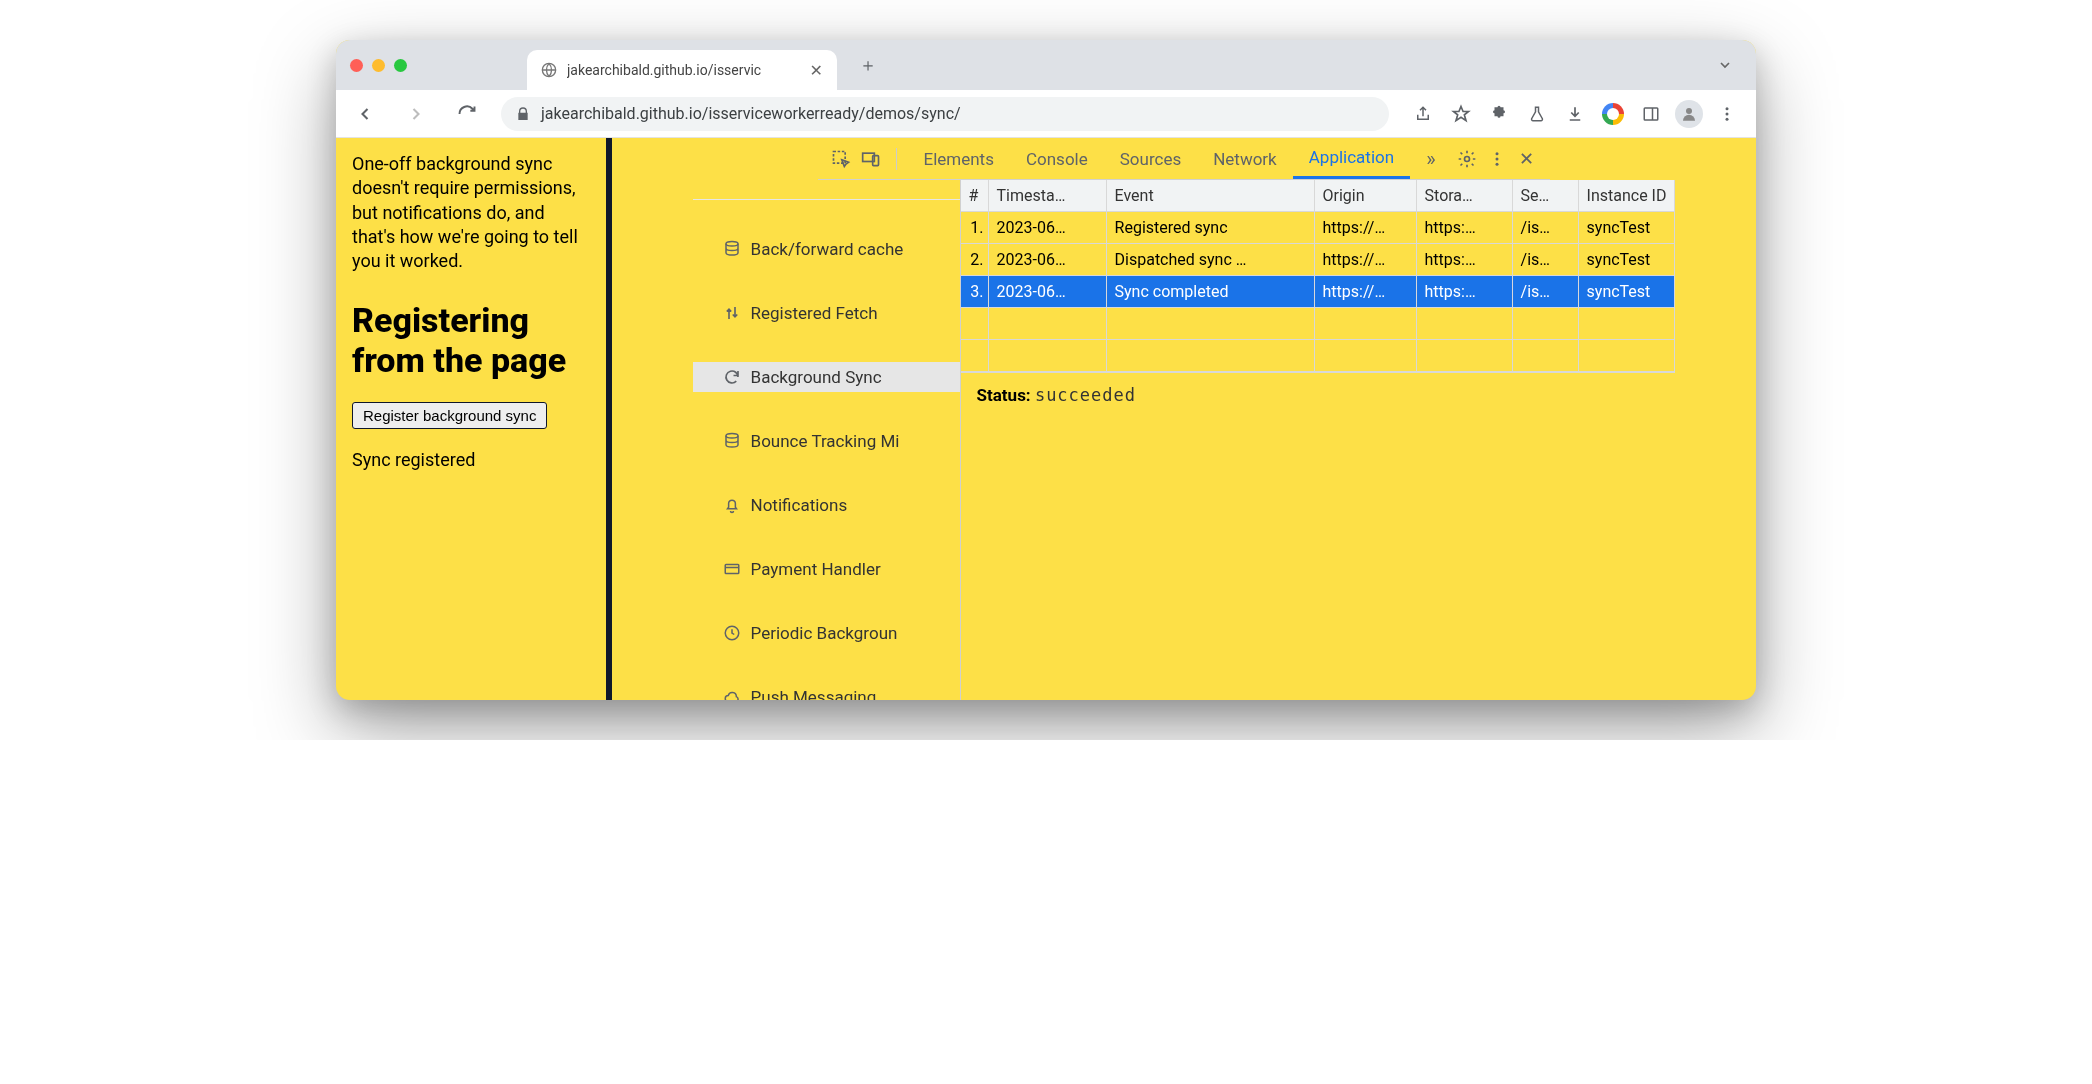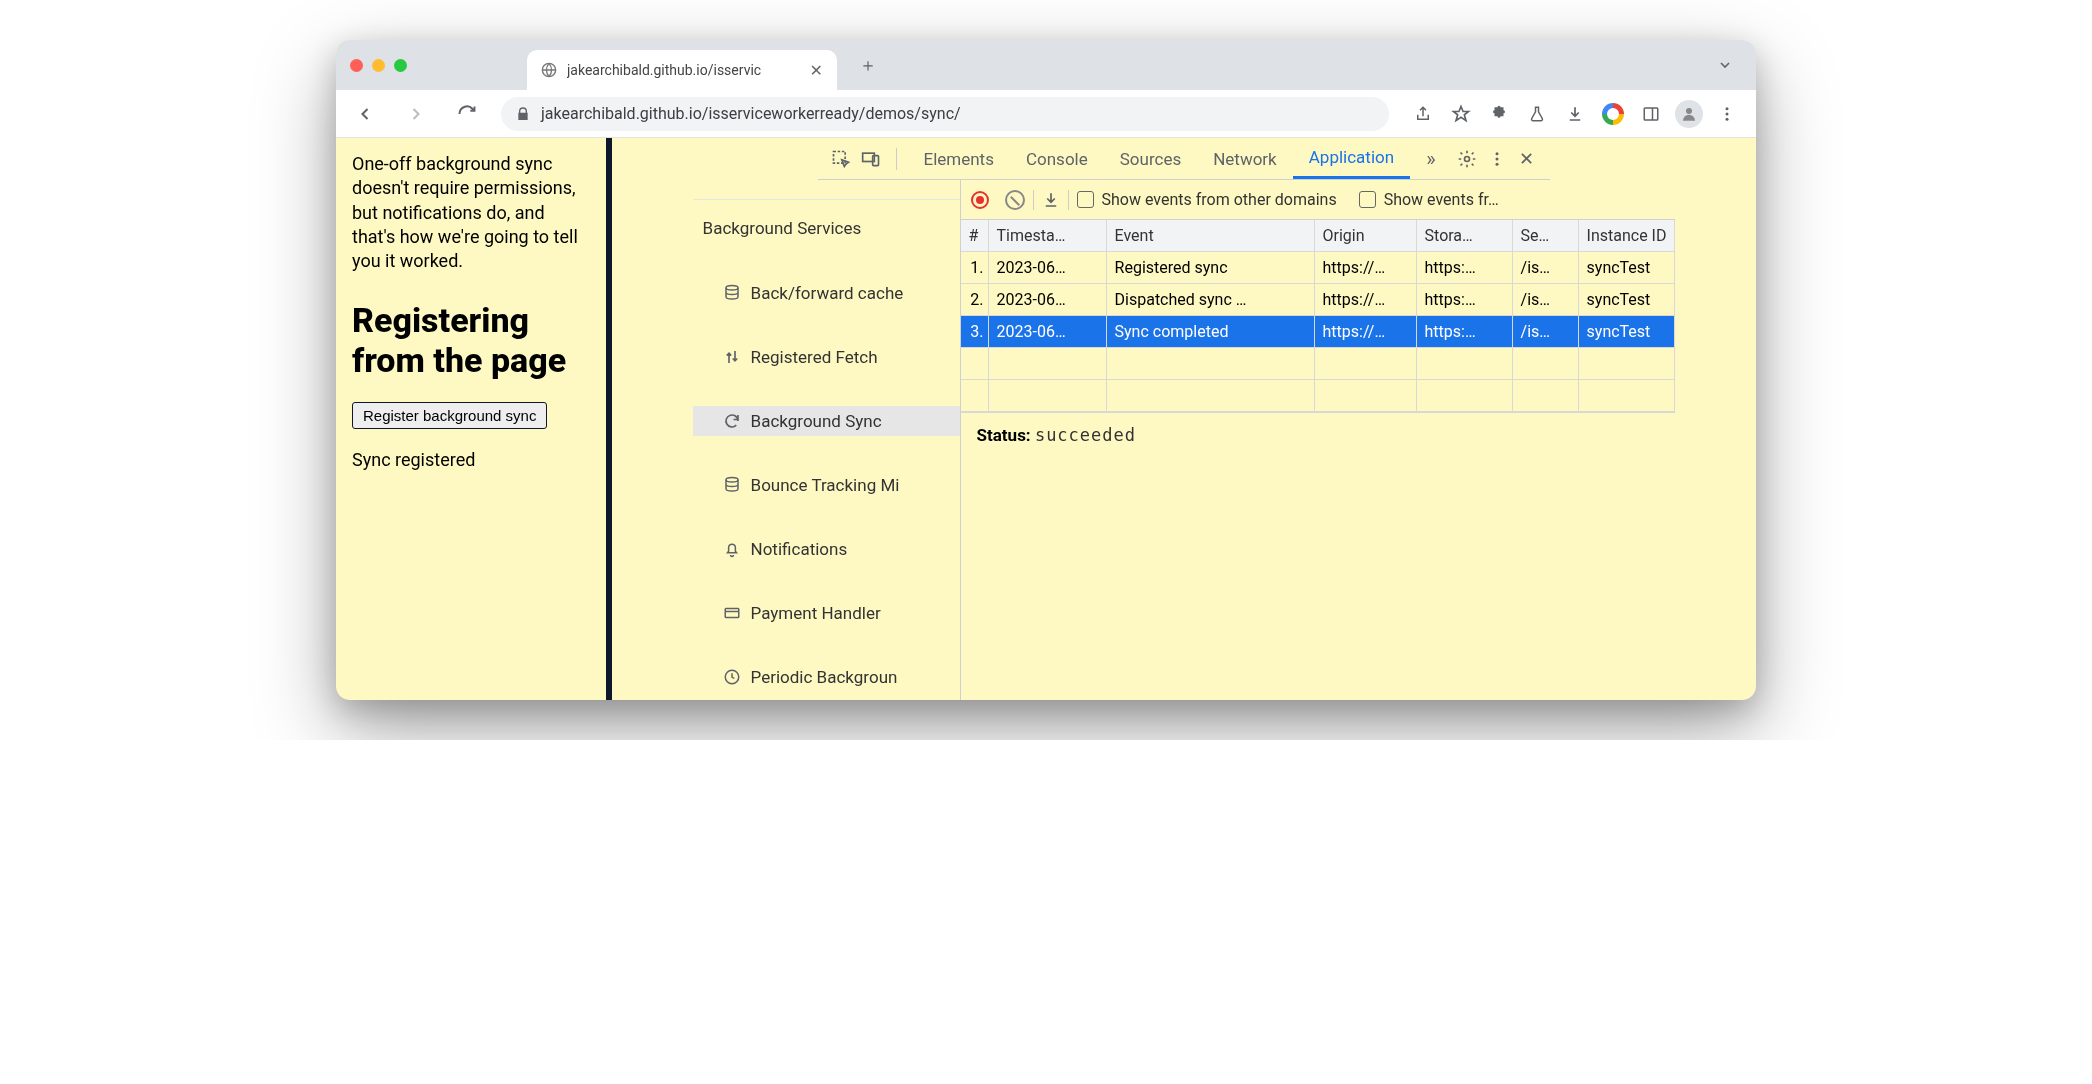--- a/index.html
+++ b/index.html
@@ -8,21 +8,21 @@
     font-family: -apple-system, BlinkMacSystemFont, "Segoe UI", Roboto, sans-serif;
     background: #fff;
   }
   .window {
     width: 1420px;
     height: 660px;
     margin: 40px auto;
     border-radius: 14px;
     box-shadow: 0 30px 80px rgba(0,0,0,0.35), 0 10px 30px rgba(0,0,0,0.2);
     overflow: hidden;
-    background: #fef9c3;
+    background: #fde047;
     display: flex;
     flex-direction: column;
   }
   
   .titlebar {
     height: 50px;
     background: #dee1e6;
     display: flex;
     align-items: center;
     padding: 0 14px;
@@ -342,21 +342,20 @@
               <circle cx="12" cy="19" r="2"></circle>
             </svg>
         </div>
         <div class="dt-ico" style="font-size:18px;color:#5f6368;">✕</div>
       </div>
 
       <div class="dt-body">
 
         <div class="dt-side">
           <div class="truncated-top"></div>
-          <div class="group">Background Services</div>
           <div id="side-items">
               <div class="item">
                 <span>
                   <svg width="18" height="18" viewBox="0 0 24 24" fill="none" stroke="#5f6368" stroke-width="2">
                     <ellipse cx="12" cy="5" rx="8" ry="3"></ellipse>
                     <path d="M4 5v6c0 1.7 3.6 3 8 3s8-1.3 8-3V5M4 11v6c0 1.7 3.6 3 8 3s8-1.3 8-3v-6"></path>
                   </svg>
                 </span>
                 <span>Back/forward cache</span>
               </div>
@@ -424,41 +423,20 @@
                   <svg width="18" height="18" viewBox="0 0 24 24" fill="none" stroke="#5f6368" stroke-width="2">
                     <path d="M7 3h7l4 4v14H7zM14 3v5h4"></path>
                   </svg>
                 </span>
                 <span>Reporting API</span>
               </div>
             </div>
         </div>
 
         <div class="dt-main">
-          <div class="dt-toolbar">
-            <div class="seg">
-              <span class="rec"></span>
-              <span class="ban"></span>
-            </div>
-            <div class="vline"></div>
-            <span>
-              <svg width="18" height="18" viewBox="0 0 24 24" fill="none" stroke="#5f6368" stroke-width="2.3">
-                  <path d="M12 3v12M7 10l5 5 5-5M5 20h14"></path>
-                </svg>
-            </span>
-            <div class="vline"></div>
-            <label style="display:flex;align-items:center;">
-              <span class="chk"></span>
-              <span>Show events from other domains</span>
-            </label>
-            <label style="display:flex;align-items:center;margin-left:14px;">
-              <span class="chk"></span>
-              <span>Show events fr…</span>
-            </label>
-          </div>
 
           <div class="grid" id="grid">
               <div class="hd">#</div>
               <div class="hd">Timesta…</div>
               <div class="hd">Event</div>
               <div class="hd">Origin</div>
               <div class="hd">Stora…</div>
               <div class="hd">Se…</div>
               <div class="hd">Instance ID</div>
               <div class="cell num">1.</div>

